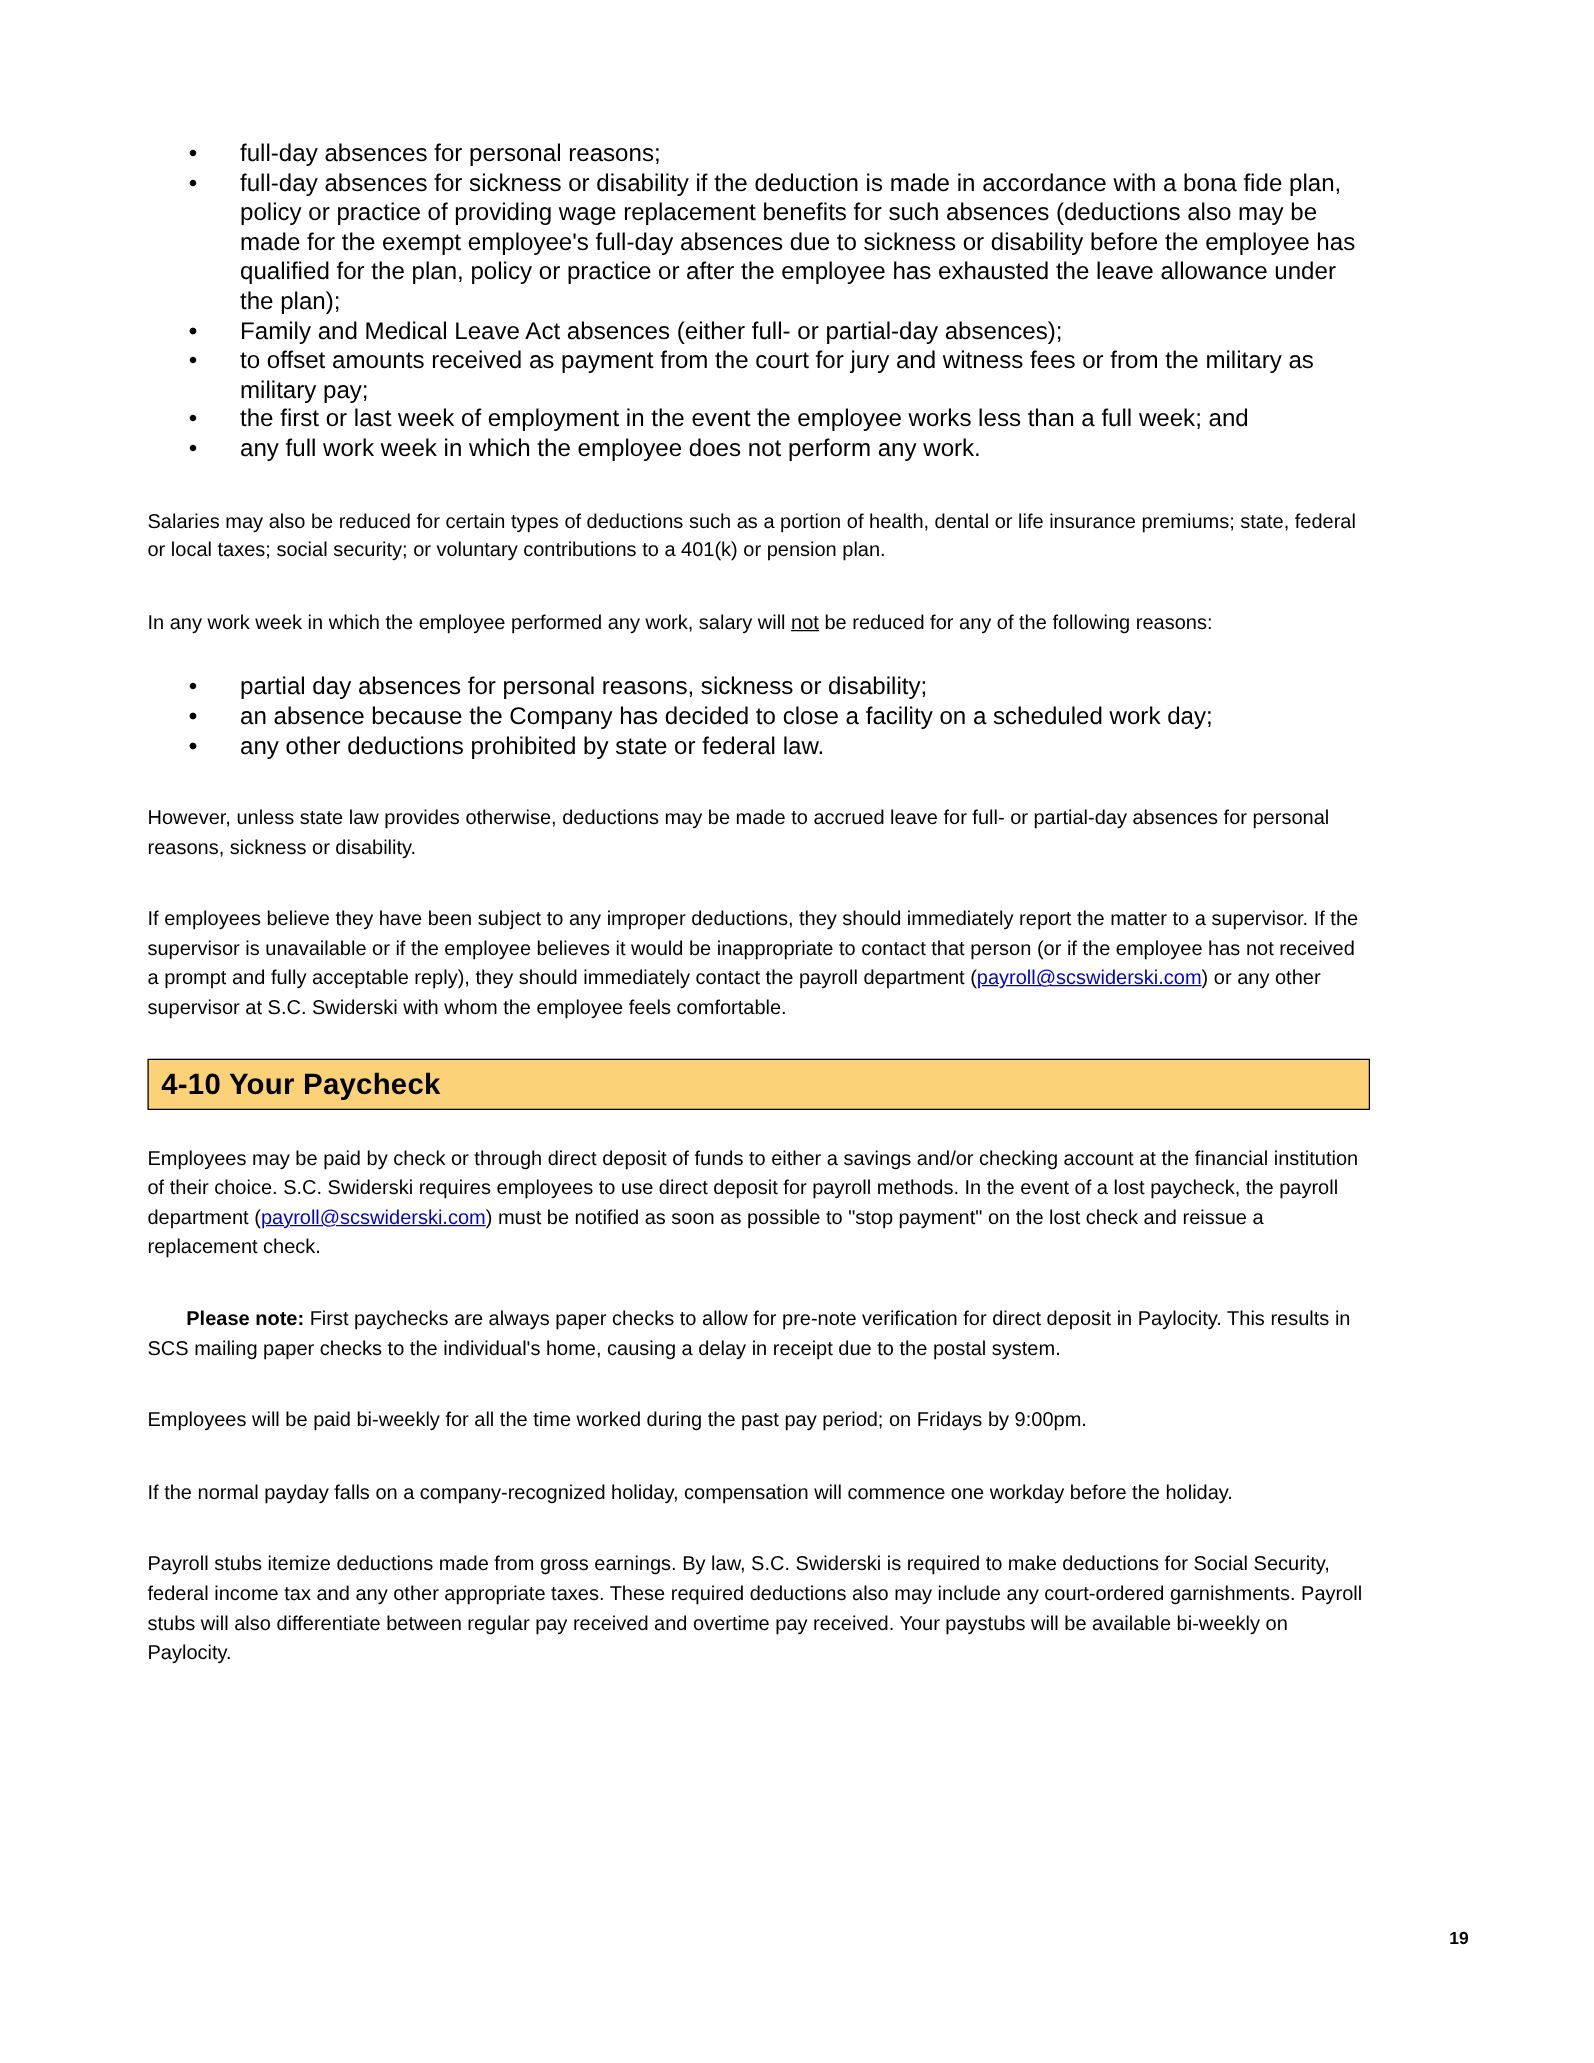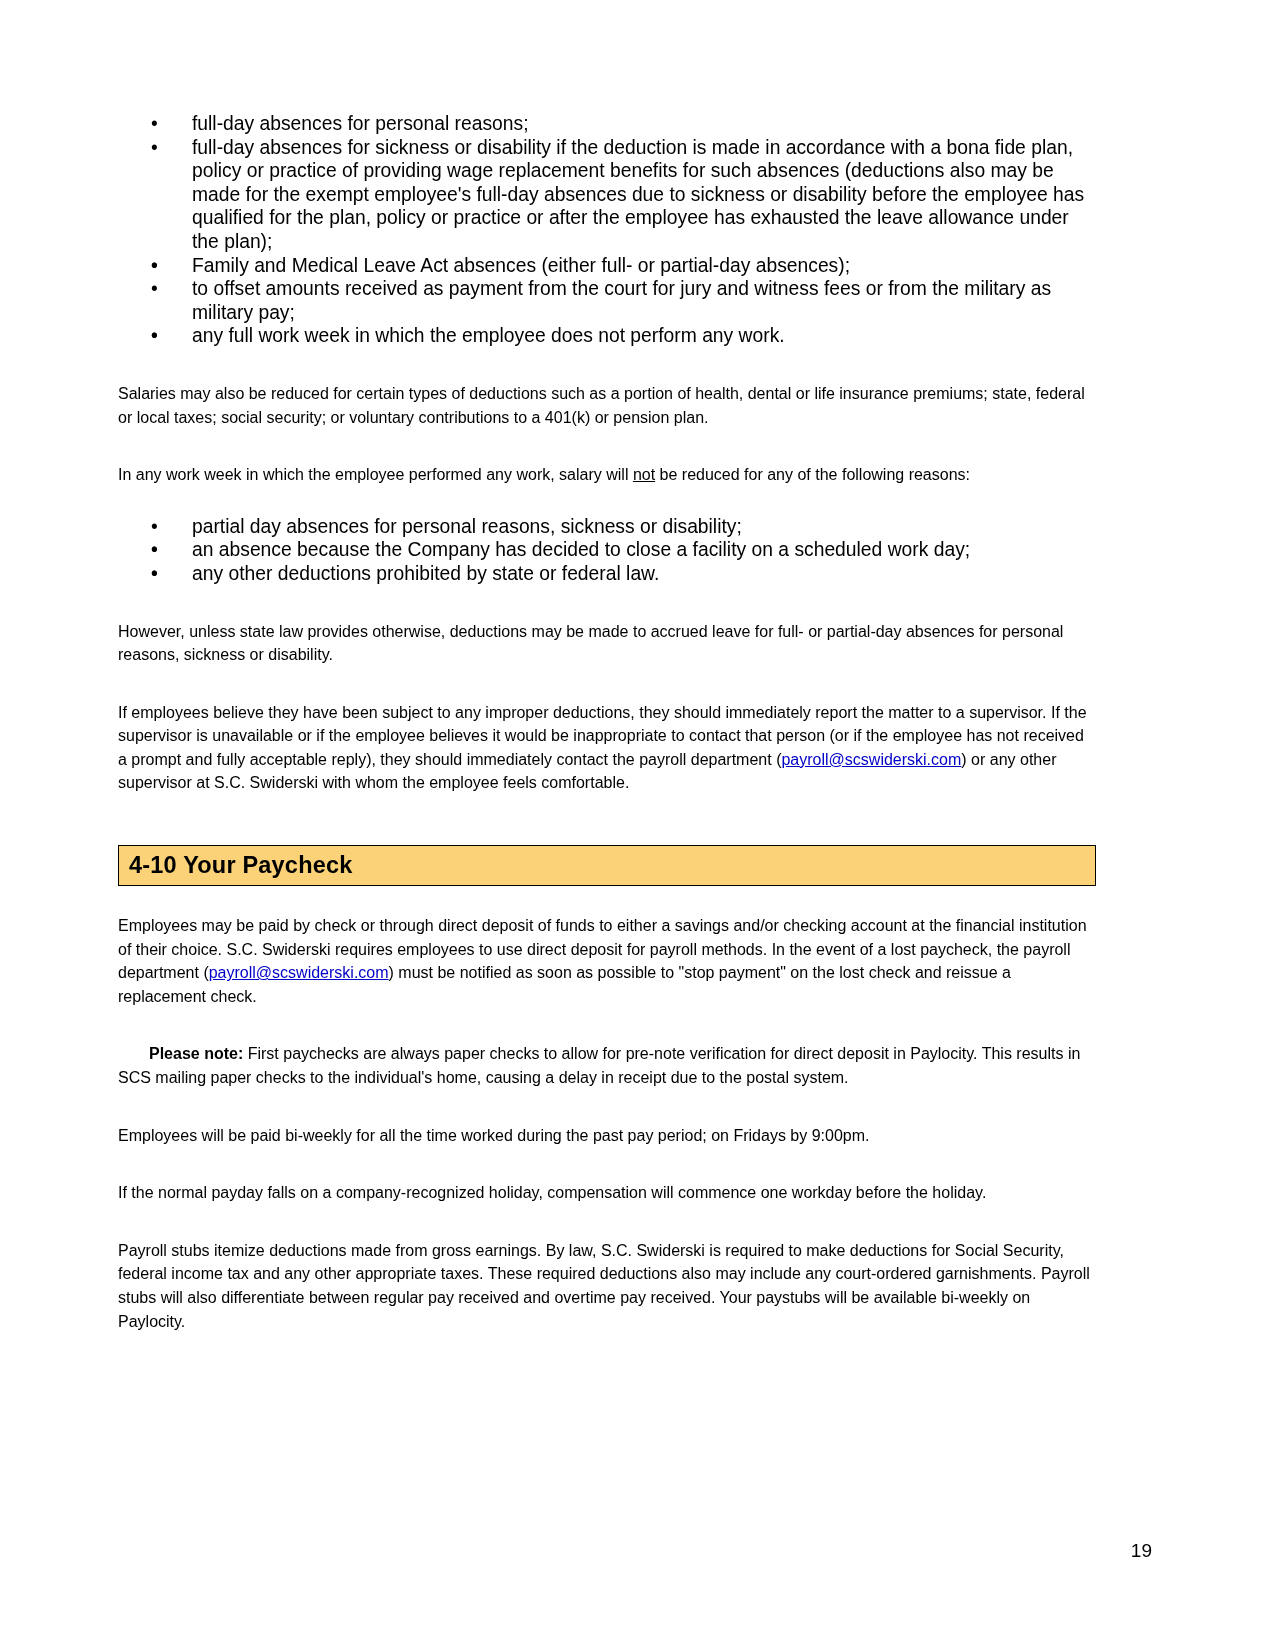--- a/index.html
+++ b/index.html
@@ -59,43 +59,43 @@
   .section-heading {
     box-sizing: border-box;
     width: 978px;
     background: #FBD278;
     border: 1.6px solid #000000;
     padding: 5px 10px 6px 10px;
     font-size: 23.5px;
     font-weight: bold;
     line-height: 28px;
     letter-spacing: 0.2px;
-    margin-top: 22px;
   }
   .page-number {
     position: absolute;
-    right: 123px;
+    right: 100px;
     bottom: 88px;
-    font-size: 19px;
+    font-size: 14px;
     line-height: 23px;
+    font-weight: bold;
   }
 </style>
 </head>
 <body>
 
 <div class="page">
   <div class="content">
 
     <ul class="bullets">
       <li><span class="bullet-dot">•</span><span>full-day absences for personal reasons;</span></li>
       <li><span class="bullet-dot">•</span><span>full-day absences for sickness or disability if the deduction is made in accordance with a bona fide plan, policy or practice of providing wage replacement benefits for such absences (deductions also may be made for the exempt employee's full-day absences due to sickness or disability before the employee has qualified for the plan, policy or practice or after the employee has exhausted the leave allowance under the plan);</span></li>
       <li><span class="bullet-dot">•</span></li>
       <li><span class="bullet-dot">•</span><span>Family and Medical Leave Act absences (either full- or partial-day absences);</span></li>
       <li><span class="bullet-dot">•</span><span>to offset amounts received as payment from the court for jury and witness fees or from the military as military pay;</span></li>
-      <li><span class="bullet-dot">•</span></li>
+      <li><span class="bullet-dot">•</span><span>the first or last week of employment in the event the employee works less than a full week; and</span></li>
       <li><span class="bullet-dot">•</span><span>any full work week in which the employee does not perform any work.</span></li>
     </ul>
 
     <div class="gap-lg"></div>
 
     <p class="para">Salaries may also be reduced for certain types of deductions such as a portion of health, dental or life insurance premiums; state, federal or local taxes; social security; or voluntary contributions to a 401(k) or pension plan.</p>
 
     <div class="gap-lg"></div>
 
     <p class="para"><span>In any work week in which the employee performed any work, salary will </span><u class="emph">not</u><span> be reduced for any of the following reasons:</span></p>

